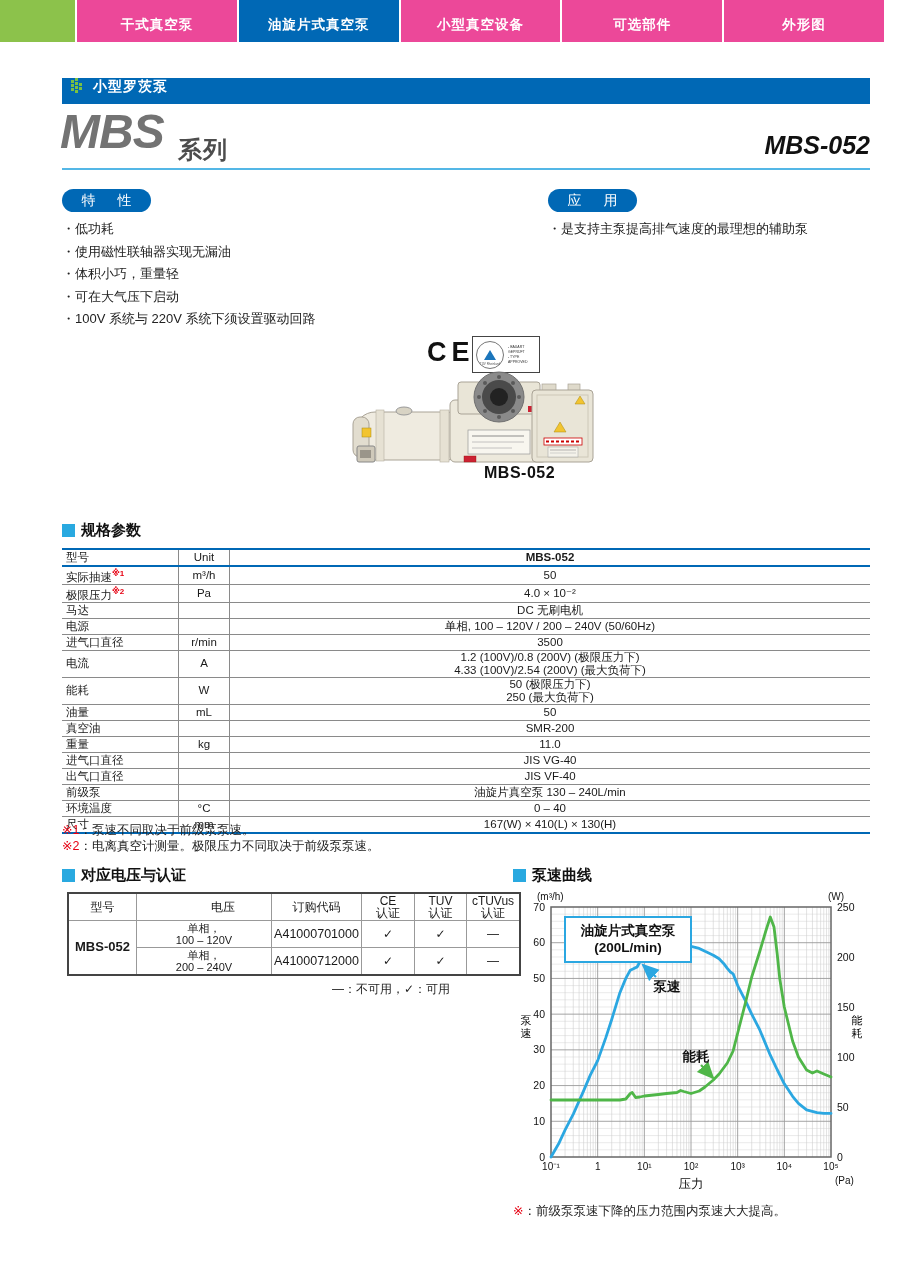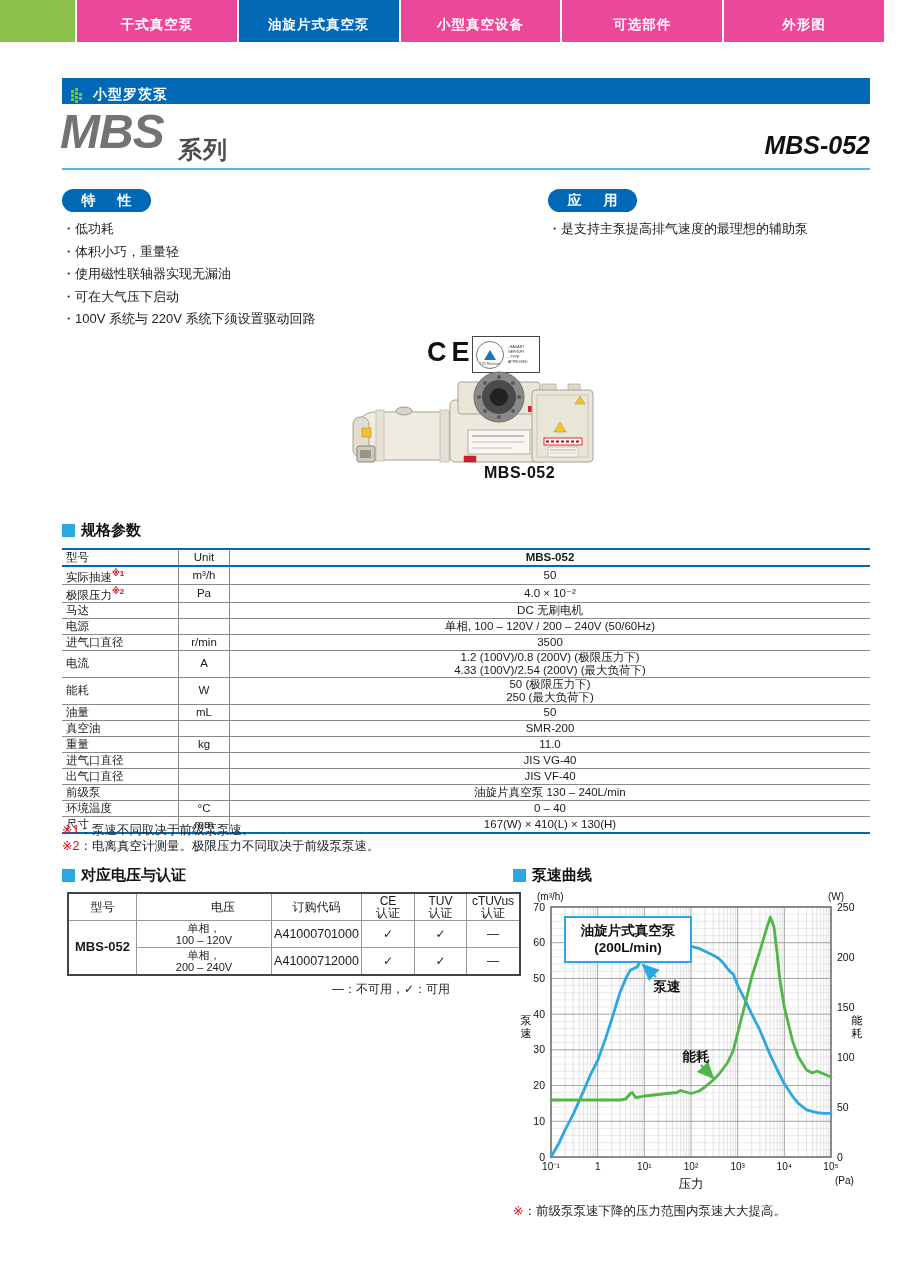--- a/index.html
+++ b/index.html
@@ -6,32 +6,32 @@
   body{font-family:"Liberation Sans","DejaVu Sans",sans-serif;color:#1a1a1a;}
   #page{position:relative;width:900px;height:1285px;background:#fff;overflow:hidden;}
 
   
   #corner{position:absolute;left:0;top:0;width:75px;height:42px;background:#8cc24b;}
   #tabs{position:absolute;left:77px;top:0;width:807px;height:42px;display:flex;gap:2px;}
   .tab{flex:1;background:#ec4899;color:#fff;font-size:13.5px;font-weight:700;display:flex;align-items:flex-end;justify-content:center;padding-bottom:8px;letter-spacing:1px;cursor:pointer;}
   .tab.active{background:#0068b5;}
 
   
-  #cat-bar{position:absolute;left:62px;top:78px;width:808px;height:26px;background:#0068b5;display:flex;align-items:flex-end;}
+  #cat-bar{position:absolute;left:62px;top:78px;width:808px;height:26px;background:#0068b5;display:flex;align-items:flex-start;}
   #cat-bar .ico{margin:0 8px 0 9px;display:block;}
   #cat-bar .txt{color:#fff;font-size:14px;font-weight:700;letter-spacing:1px;}
 
   
   #series-logo{position:absolute;left:60px;top:108px;font-size:48px;font-weight:800;font-style:italic;color:#737373;letter-spacing:-1px;line-height:1;}
   #series-suffix{position:absolute;left:178px;top:134px;font-size:24px;font-weight:800;color:#4d4d4d;letter-spacing:1px;}
   #model-title{position:absolute;right:30px;top:131px;font-size:25px;font-weight:800;font-style:italic;color:#111;}
   #title-rule{position:absolute;left:62px;top:168px;width:808px;height:2px;background:#54b7e6;}
 
   
-  .badge{position:absolute;width:89px;height:23px;background:#0068b5;border-radius:12px;color:#fff;font-size:14px;font-weight:700;display:flex;align-items:center;justify-content:center;letter-spacing:9px;text-indent:9px;}
+  .badge{position:absolute;width:89px;height:23px;background:#0068b5;border-radius:12px;color:#fff;font-size:14px;font-weight:400;display:flex;align-items:center;justify-content:center;letter-spacing:9px;text-indent:9px;}
   #badge-feat{left:62px;top:189px;}
   #badge-app{left:548px;top:189px;}
   .bullets{position:absolute;font-size:13px;line-height:22.5px;color:#222;}
   #features-list{left:62px;top:218px;}
   #apps-list{left:548px;top:218px;}
   .bullets div::before{content:"・";}
 
   
   #ce-mark{position:absolute;left:427px;top:337px;font-size:27px;font-weight:700;letter-spacing:5px;color:#111;}
   #tuv-box{position:absolute;left:472px;top:336px;width:66px;height:35px;border:1px solid #444;background:#fff;display:flex;align-items:center;}
@@ -113,22 +113,22 @@
 
   <div id="series-logo">MBS</div>
   <div id="series-suffix">系列</div>
   <div id="model-title">MBS-052</div>
   <div id="title-rule"></div>
 
   <div id="badge-feat" class="badge">特 性</div>
   <div id="badge-app" class="badge">应 用</div>
   <div id="features-list" class="bullets">
       <div>低功耗</div>
+      <div>使用磁性联轴器实现无漏油</div>
       <div>体积小巧，重量轻</div>
-      <div>使用磁性联轴器实现无漏油</div>
       <div>可在大气压下启动</div>
       <div>100V 系统与 220V 系统下须设置驱动回路</div>
     </div>
   <div id="apps-list" class="bullets">
       <div>是支持主泵提高排气速度的最理想的辅助泵</div>
     </div>
 
   <div id="ce-mark">CE</div>
   <div id="tuv-box">
     <div id="tuv-circle">

